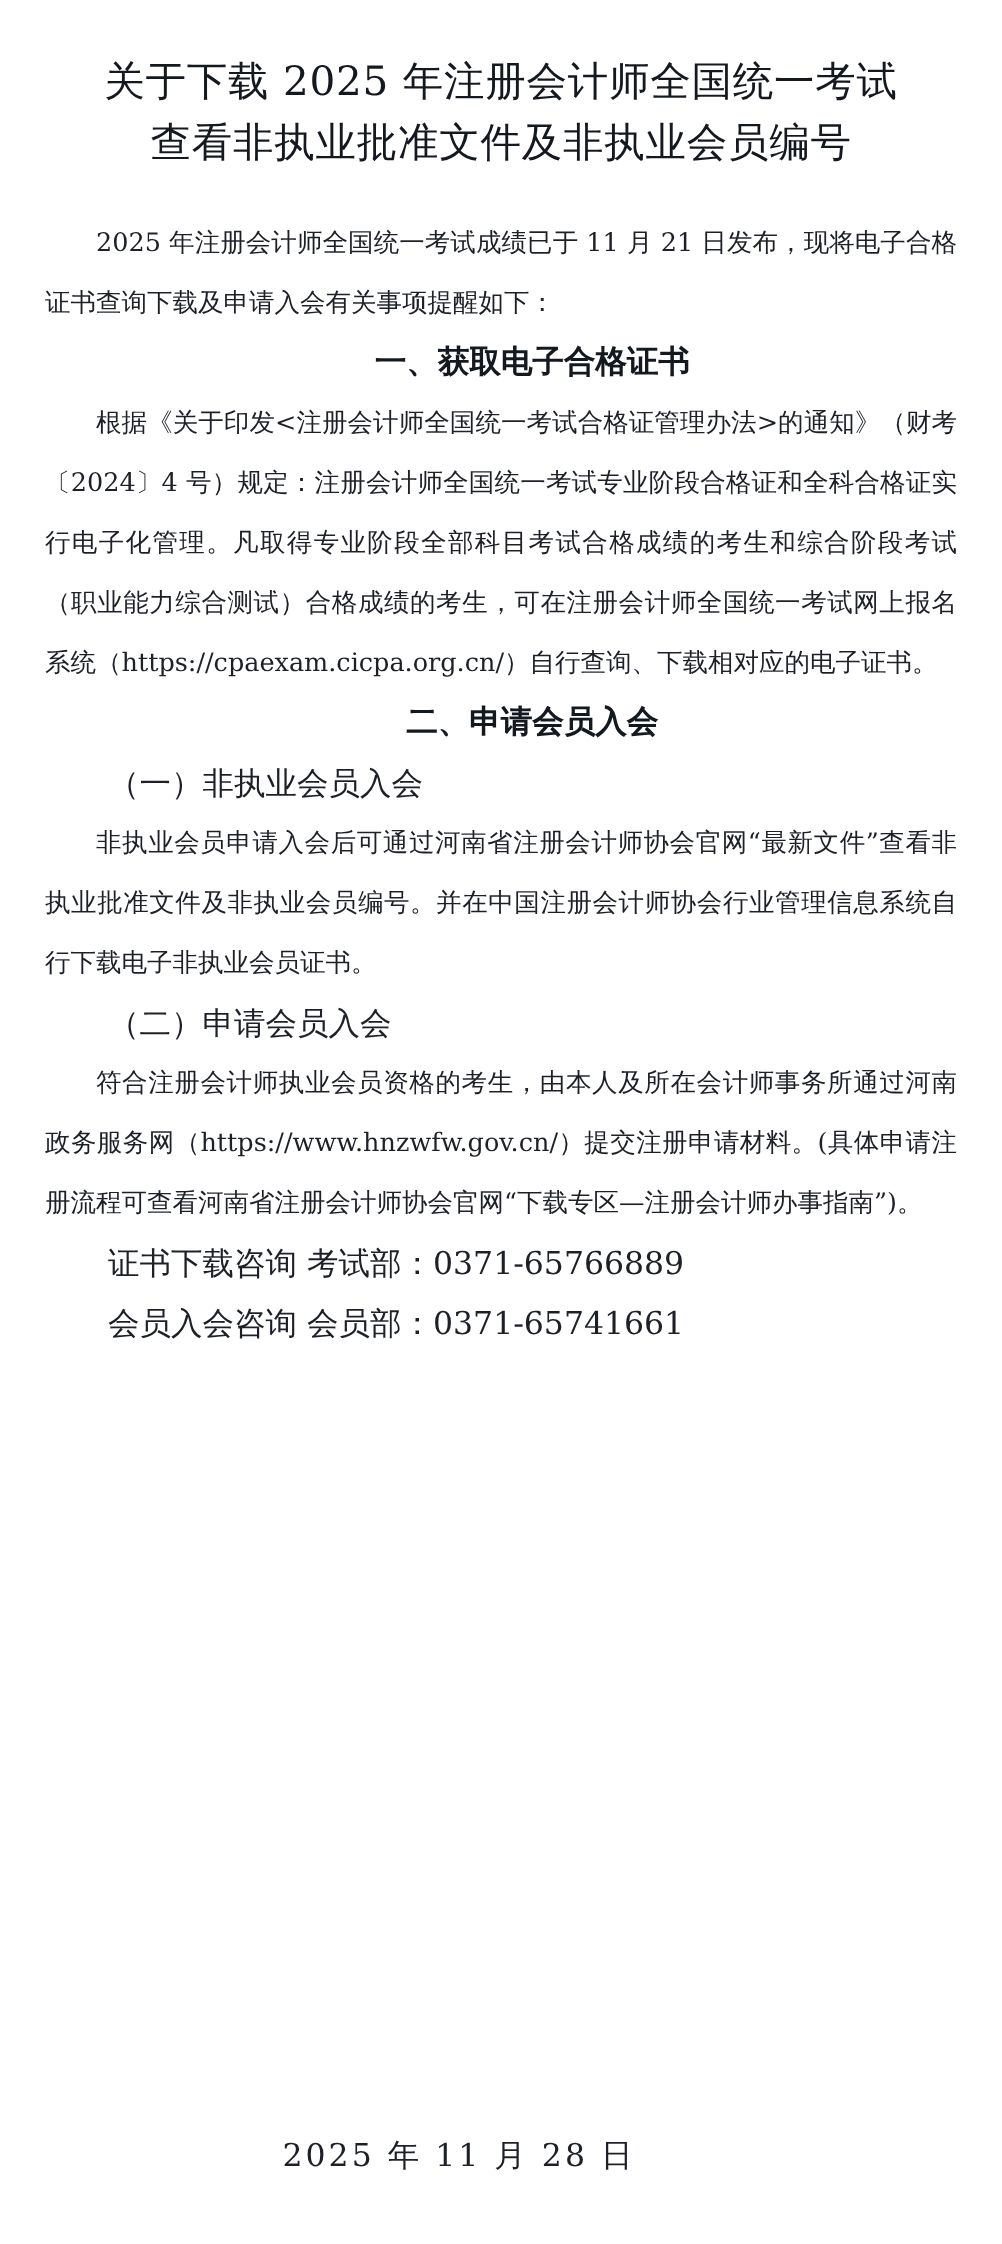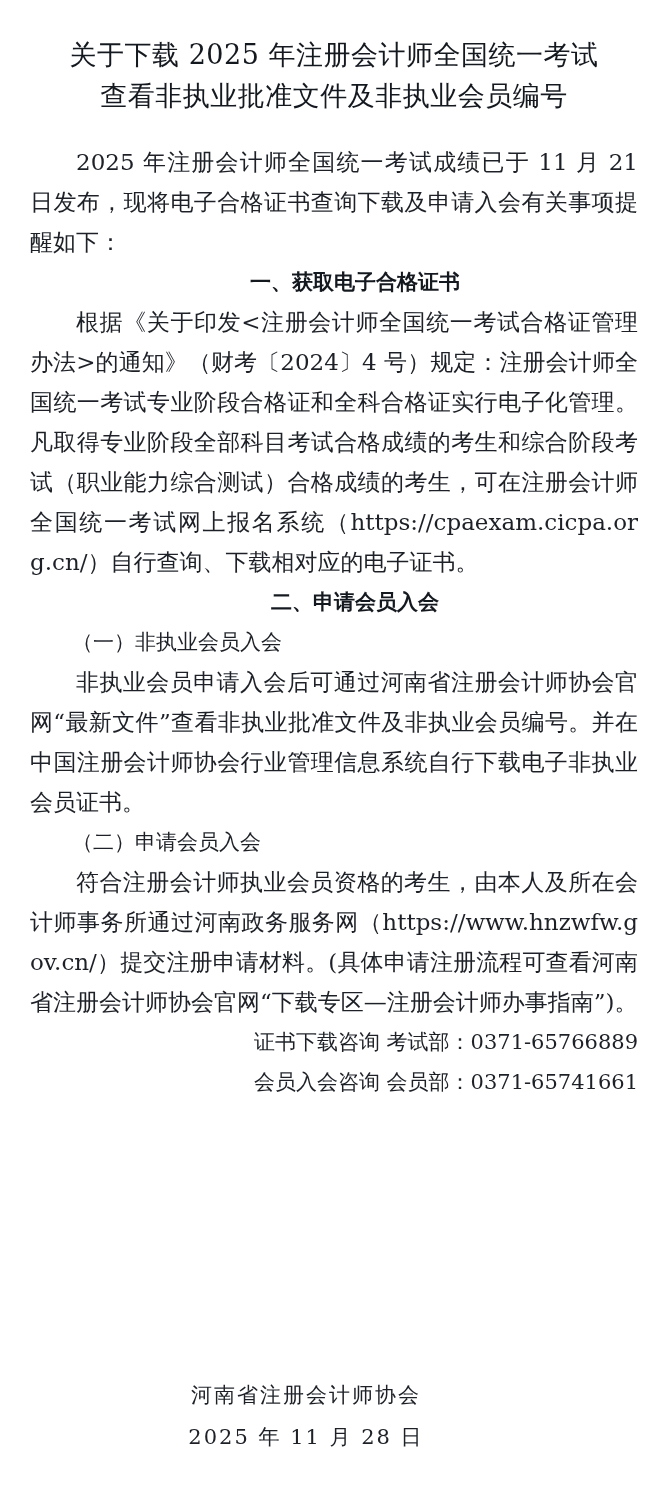--- a/index.html
+++ b/index.html
@@ -36,21 +36,21 @@
     padding-top: 16px;
     letter-spacing: 0.5px;
   }
   .doc-title .tline { display: block; white-space: nowrap; }
 
   
   .body-block { margin-top: 26px; }
 
   p.para {
     font-family: "DejaVu Serif", "Liberation Serif", serif;
-    font-size: 23px;
+    font-size: 17px;
     line-height: 40px;
     color: #1d2127;
     margin: 0;
     text-align: justify;
     text-align-last: left;
     text-justify: inter-character;
     text-indent: 2em;
     word-break: break-all;
   }
 
@@ -78,21 +78,21 @@
   }
 
   
   p.contact-line {
     font-family: "DejaVu Serif", "Liberation Serif", serif;
     font-size: 21px;
     line-height: 40px;
     margin: 0;
     text-indent: 2em;
     color: #1d2127;
-    text-align: right;
+    text-align: left;
   }
 
   
   .signature {
     position: absolute;
     left: 0;
     right: 0;
     bottom: 56px;
     text-align: center;
     padding-right: 56px;
@@ -130,17 +130,16 @@
 
     <p class="sub-head">（二）申请会员入会</p>
     <p class="para">符合注册会计师执业会员资格的考生，由本人及所在会计师事务所通过河南政务服务网（https://www.hnzwfw.gov.cn/）提交注册申请材料。(具体申请注册流程可查看河南省注册会计师协会官网“下载专区—注册会计师办事指南”)。</p>
 
     <p class="contact-line">证书下载咨询 考试部：0371-65766889</p>
     <p class="contact-line">会员入会咨询 会员部：0371-65741661</p>
 
   </div>
 
   <div class="signature">
-    <p>河南省注册会计师协会</p>
     <p>2025 年 11 月 28 日</p>
   </div>
 
 </div>
 
 </body></html>

